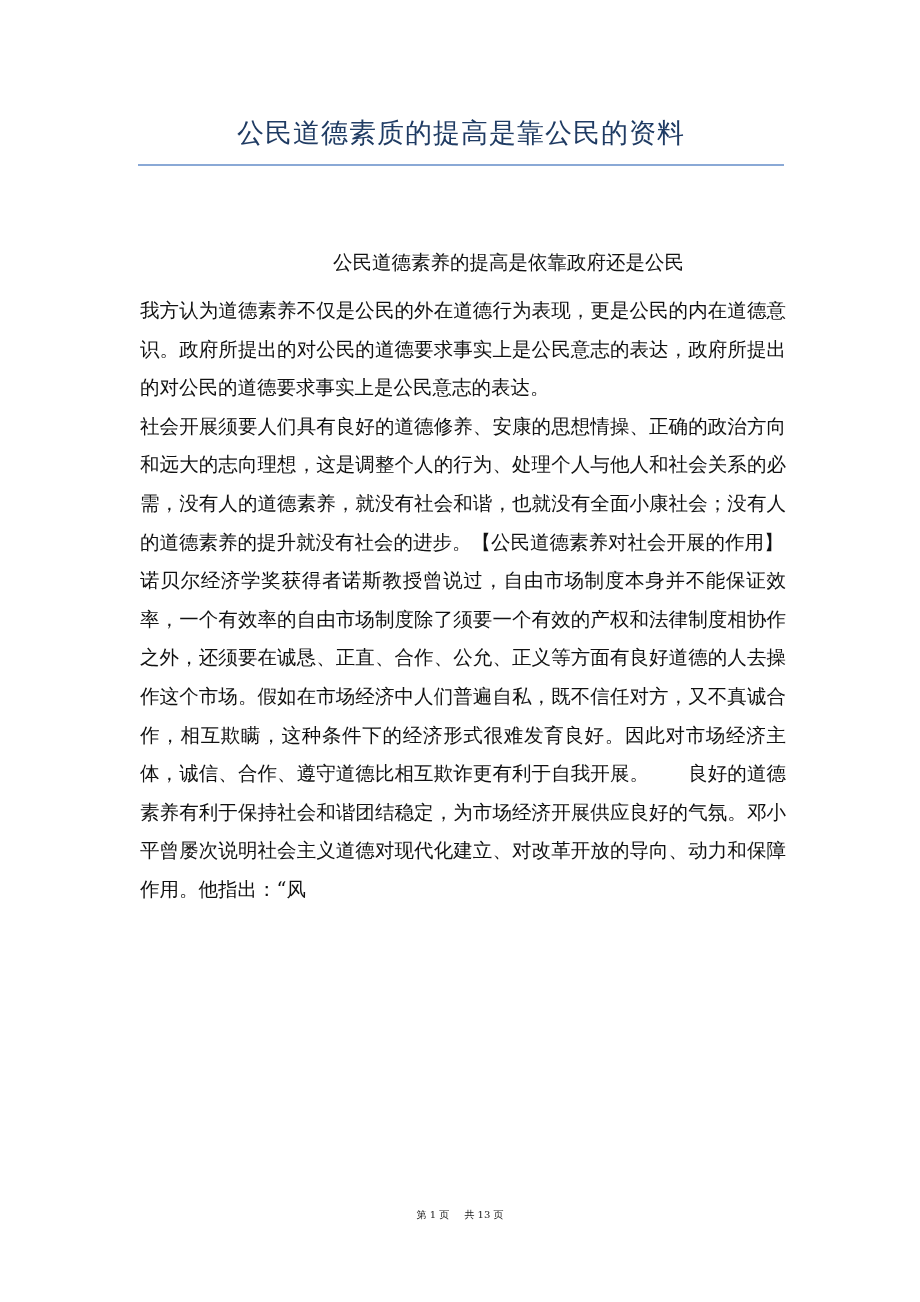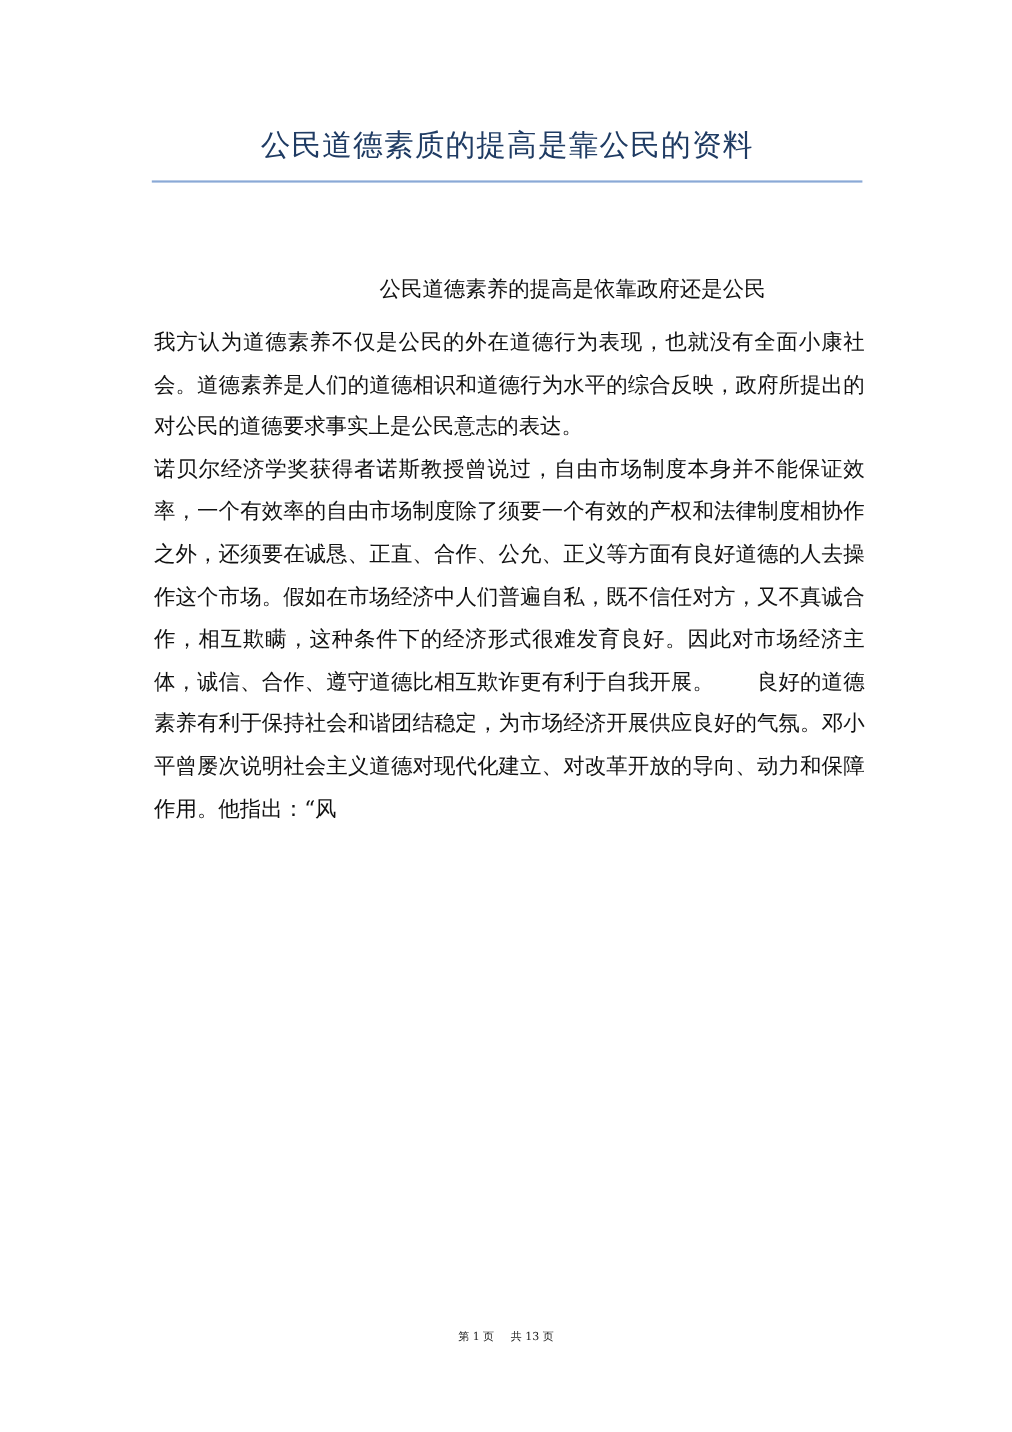--- a/index.html
+++ b/index.html
@@ -40,21 +40,21 @@
     .title-rule {
       position: absolute;
       left: 138px;
       top: 164px;
       width: 646px;
       height: 0;
       border-top: 2px solid #8aa9d6;
     }
     .subtitle {
       position: absolute;
-      left: 345px;
+      left: 333px;
       top: 248px;
       font-size: 19.5px;
       line-height: 30px;
       white-space: nowrap;
     }
     .body-text {
       position: absolute;
       left: 140px;
       top: 292px;
       width: 646px;
@@ -80,21 +80,22 @@
 </head>
 <body>
 
 <div class="page">
   <h1 class="doc-title">公民道德素质的提高是靠公民的资料</h1>
   <div class="title-rule"></div>
 
   <div class="subtitle">公民道德素养的提高是依靠政府还是公民</div>
 
   <div class="body-text">
-    <p>我方认为道德素养不仅是公民的外在道德行为表现，也就没有全面小康社会。道德素养是人们的道德相识和道德行为水平的综合反映，政府所提出的对公民的道德要求事实上是公民意志的表达。</p>
+    <p>我方认为道德素养不仅是公民的外在道德行为表现，更是公民的内在道德意识。政府所提出的对公民的道德要求事实上是公民意志的表达，政府所提出的对公民的道德要求事实上是公民意志的表达。</p>
+    <p>社会开展须要人们具有良好的道德修养、安康的思想情操、正确的政治方向和远大的志向理想，这是调整个人的行为、处理个人与他人和社会关系的必需，没有人的道德素养，就没有社会和谐，也就没有全面小康社会；没有人的道德素养的提升就没有社会的进步。【公民道德素养对社会开展的作用】</p>
     <p>诺贝尔经济学奖获得者诺斯教授曾说过，自由市场制度本身并不能保证效率，一个有效率的自由市场制度除了须要一个有效的产权和法律制度相协作之外，还须要在诚恳、正直、合作、公允、正义等方面有良好道德的人去操作这个市场。假如在市场经济中人们普遍自私，既不信任对方，又不真诚合作，相互欺瞒，这种条件下的经济形式很难发育良好。因此对市场经济主体，诚信、合作、遵守道德比相互欺诈更有利于自我开展。　　良好的道德素养有利于保持社会和谐团结稳定，为市场经济开展供应良好的气氛。邓小平曾屡次说明社会主义道德对现代化建立、对改革开放的导向、动力和保障作用。他指出：“风</p>
   </div>
 
   <div class="footer">
     <span>第 1 页</span>
     <span>共 13 页</span>
   </div>
 </div>
 
 </body></html>

